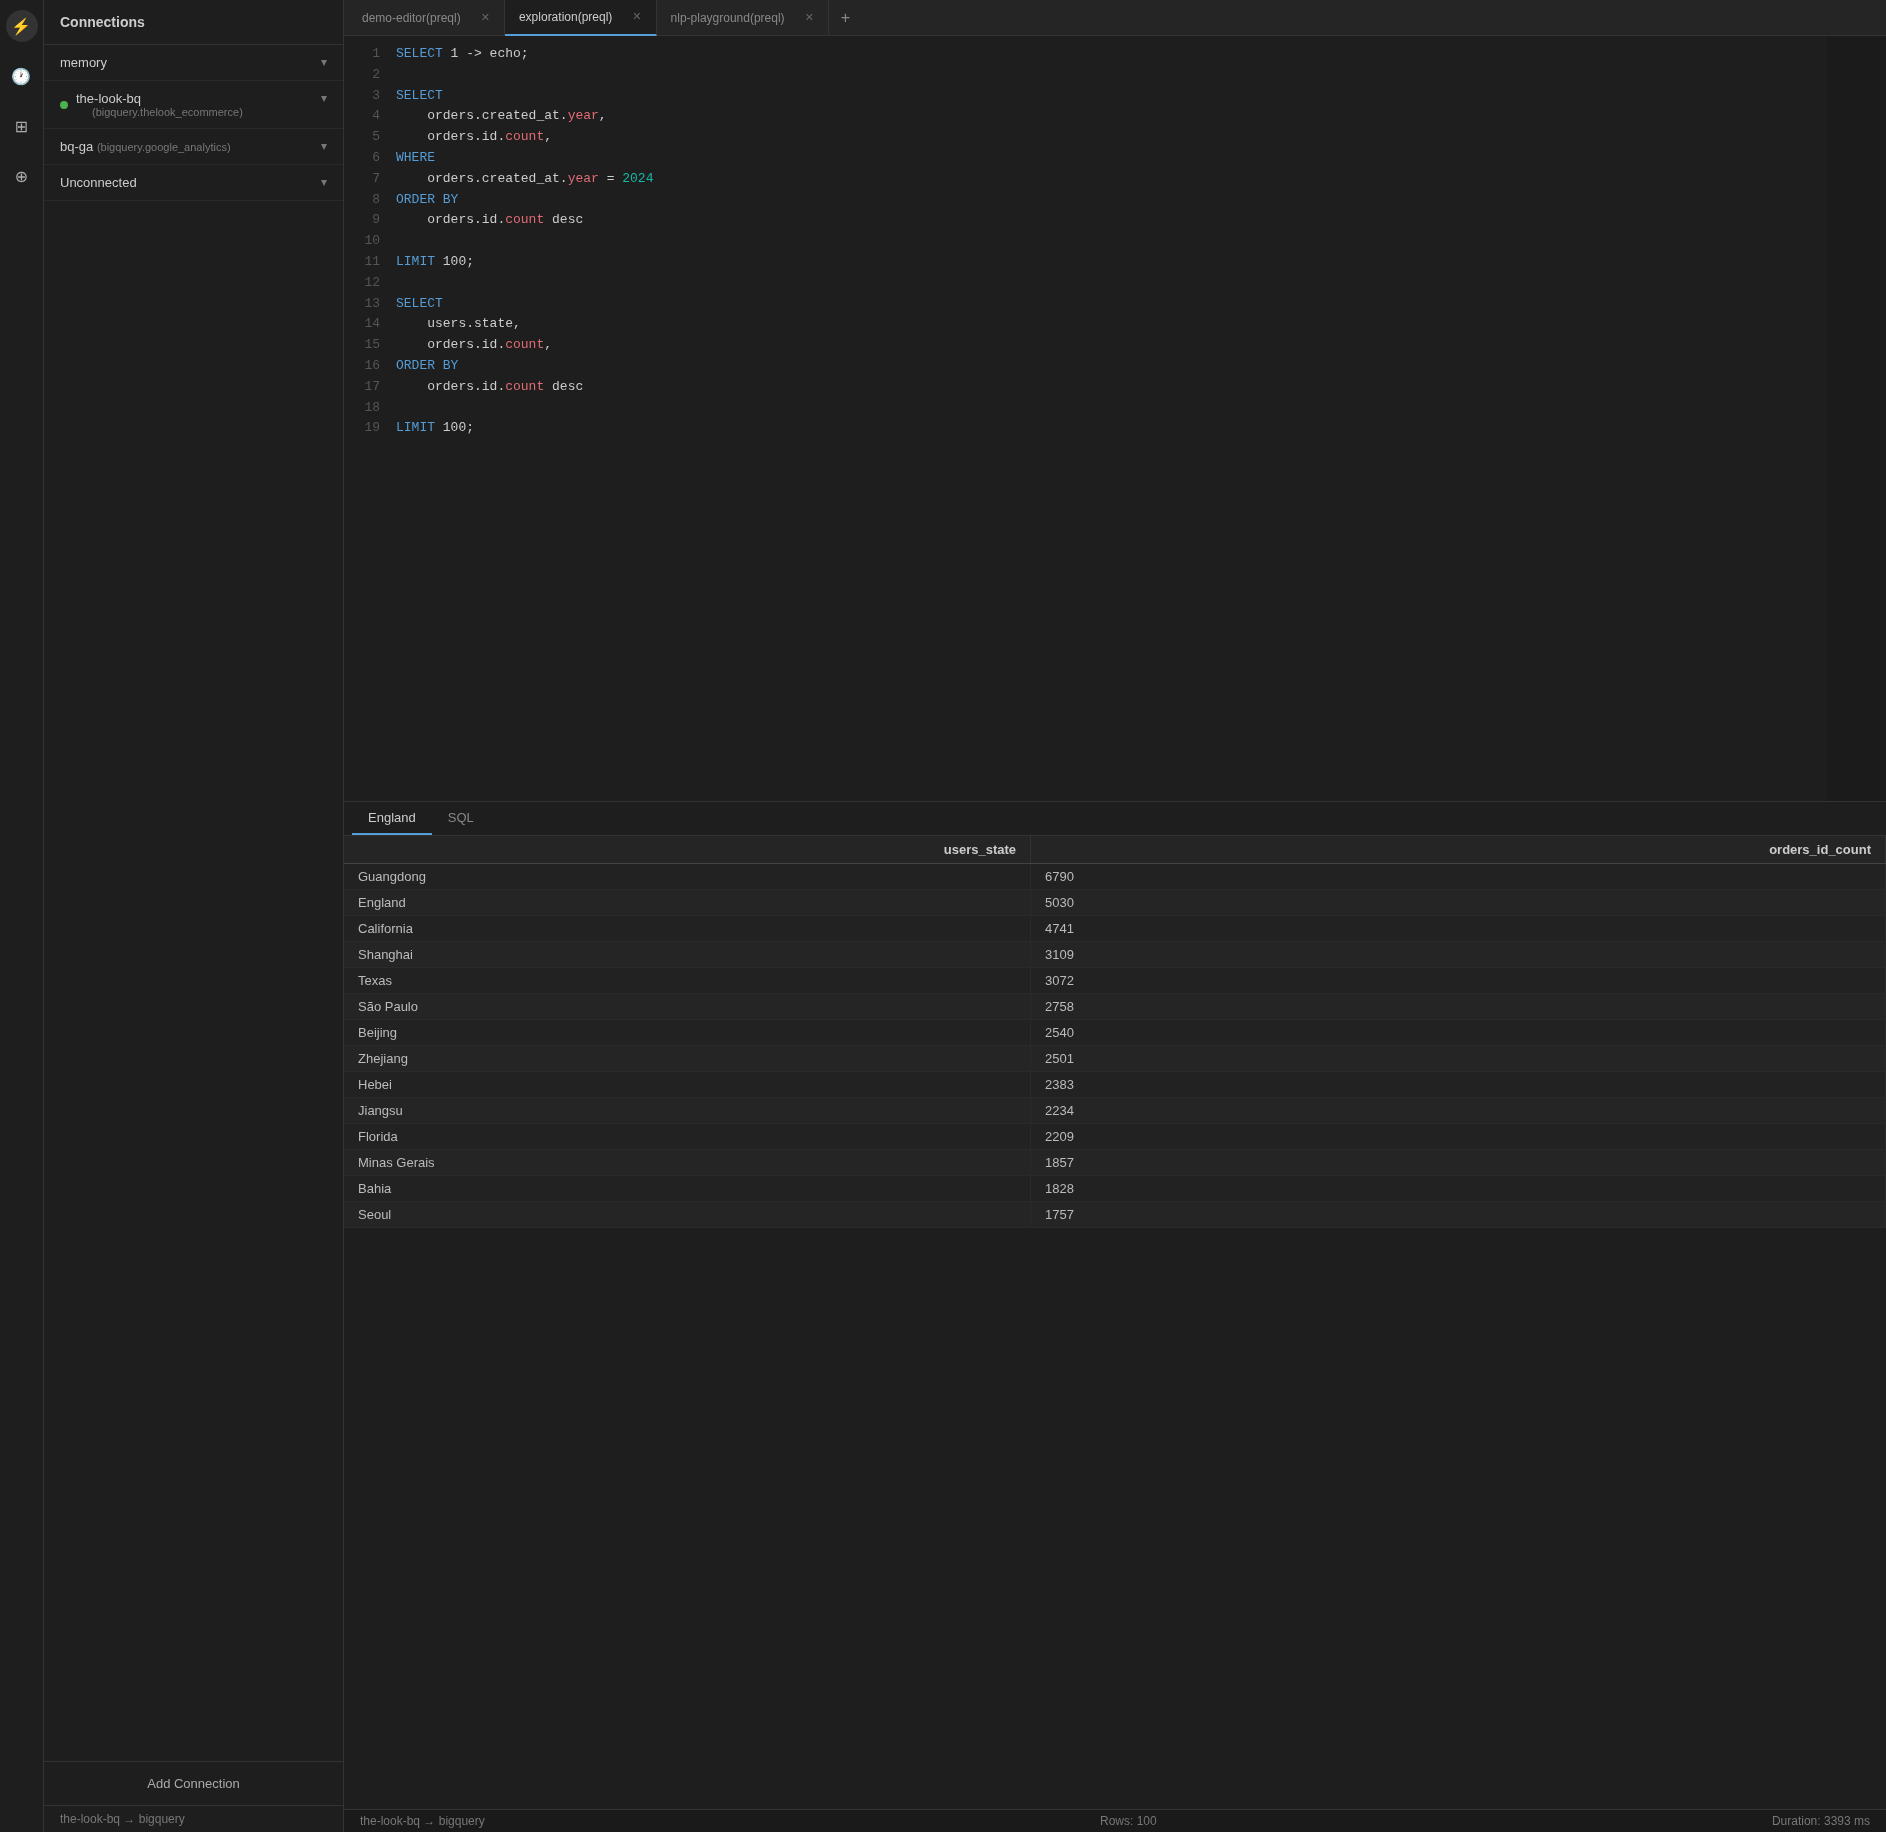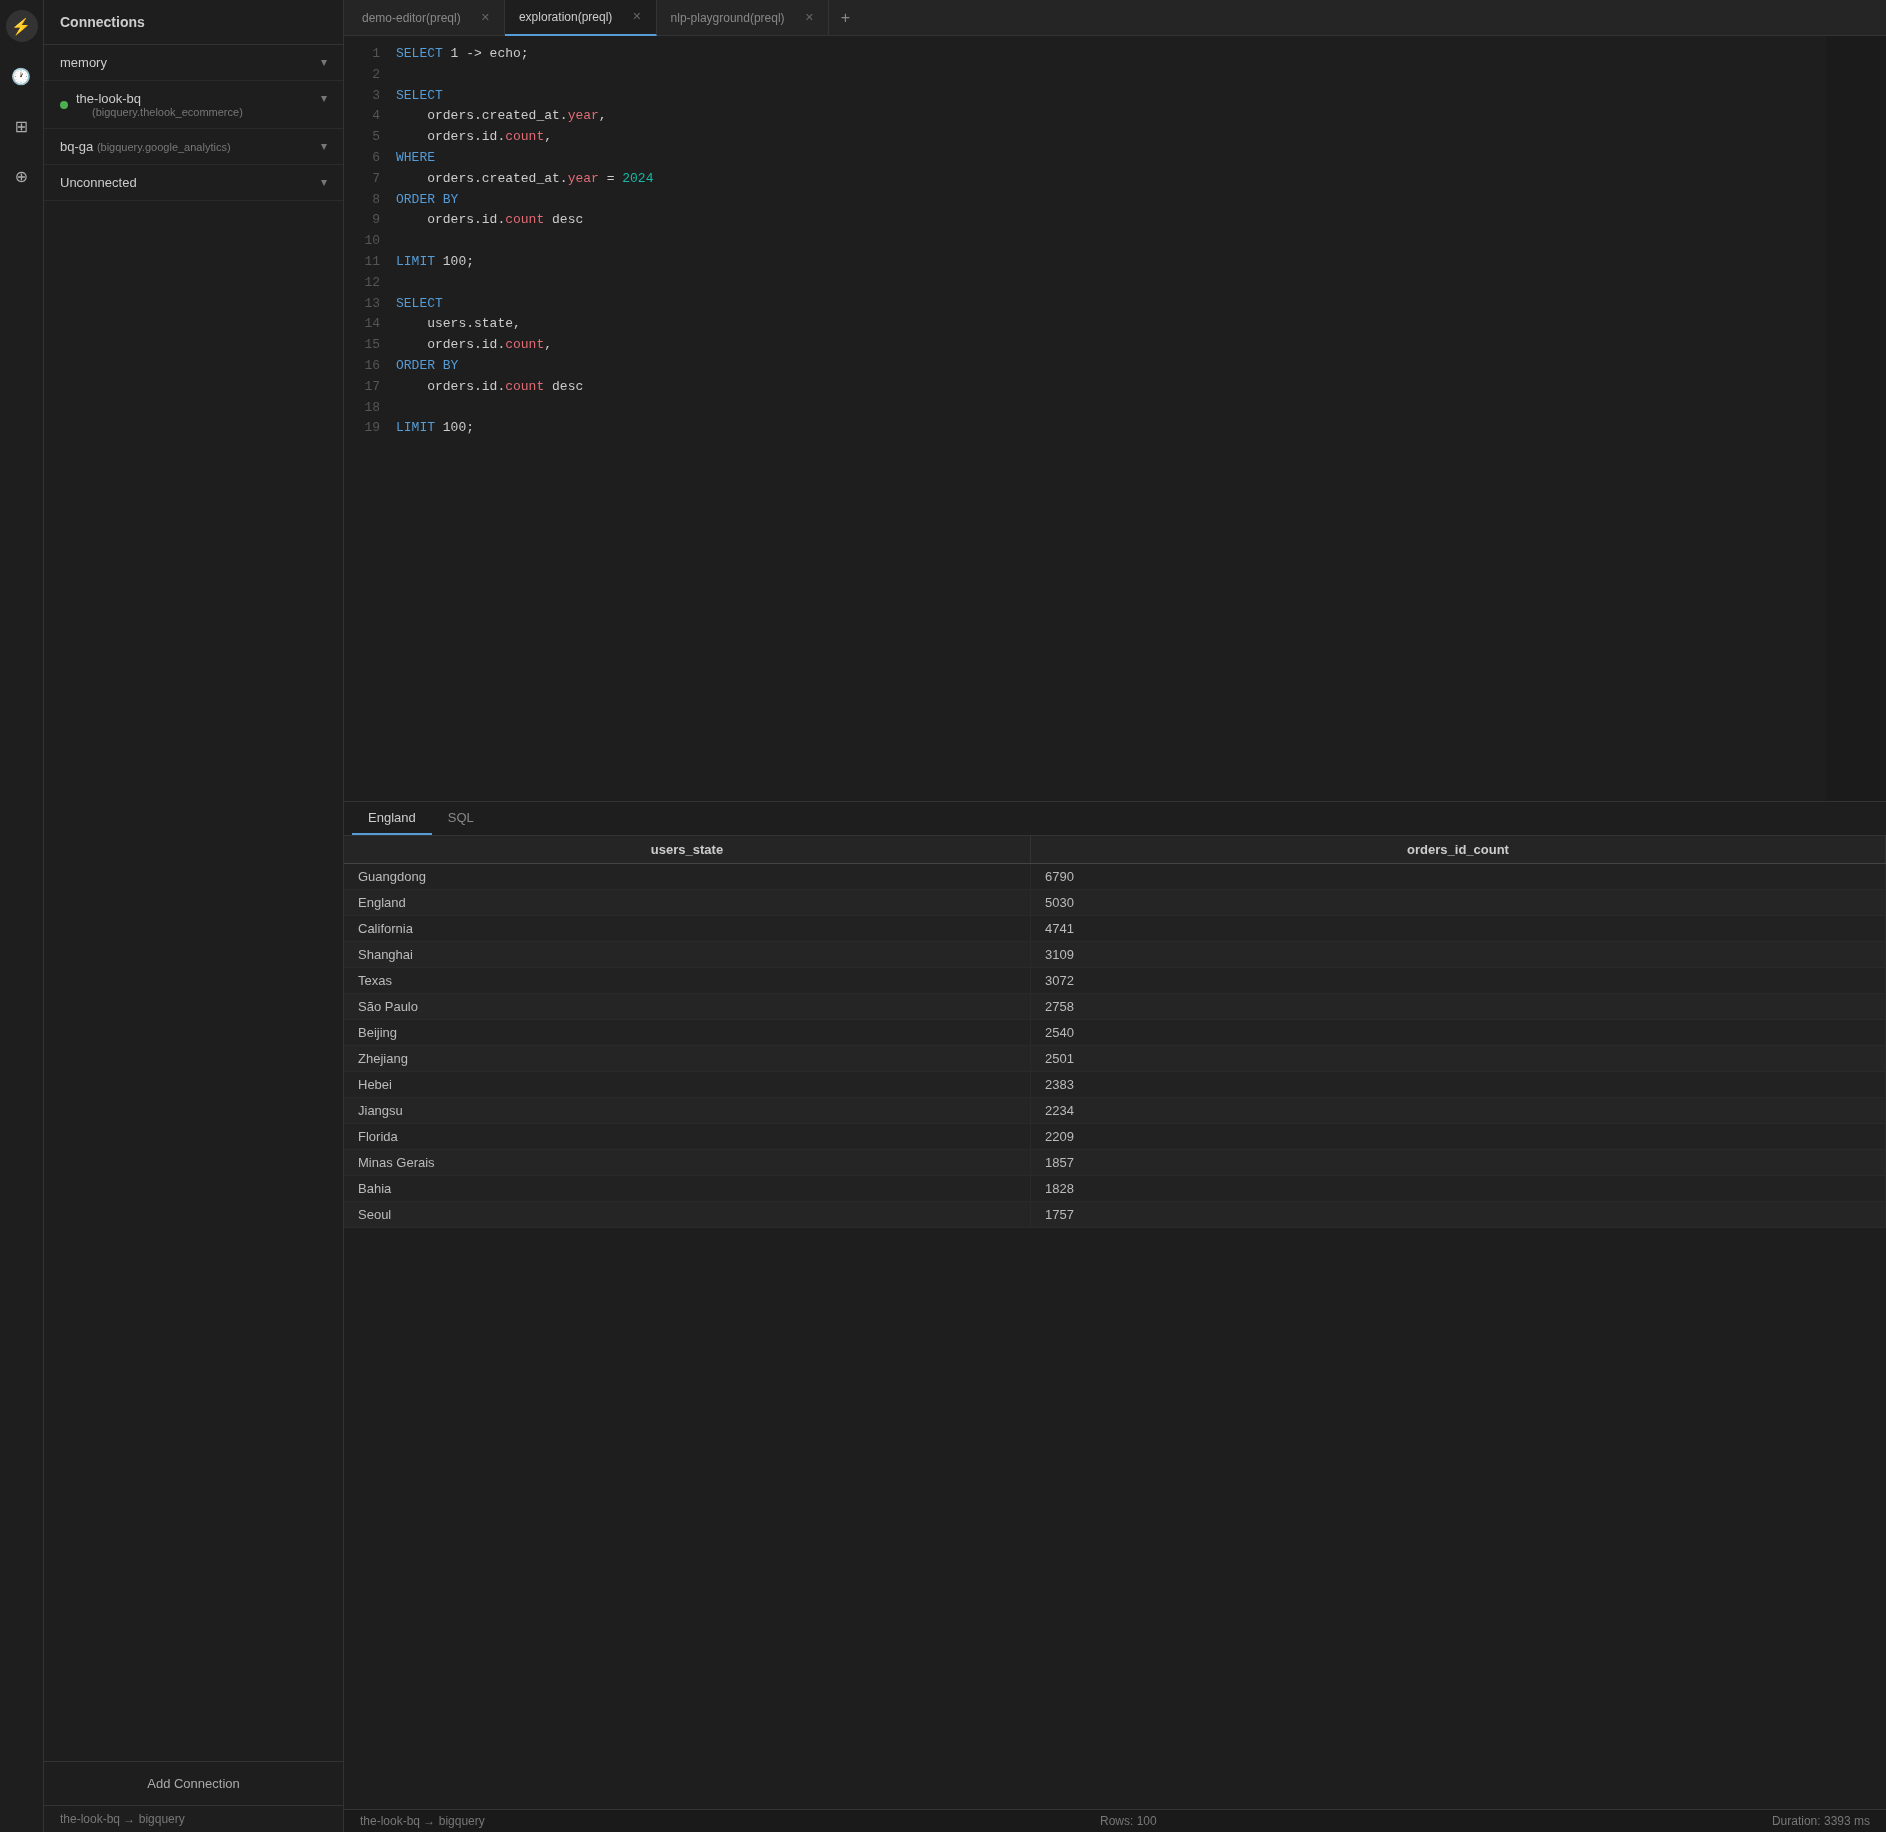--- a/index.html
+++ b/index.html
@@ -222,21 +222,21 @@
     }
     .results-table {
       width: 100%;
       border-collapse: collapse;
       font-size: 13px;
     }
     .results-table th {
       background: #252526;
       color: #ccc;
       padding: 6px 14px;
-      text-align: center;
+      text-align: right;
       font-weight: 600;
       border-bottom: 1px solid #444;
       border-right: 1px solid #333;
       white-space: nowrap;
       position: sticky;
       top: 0;
     }
     .results-table td {
       padding: 5px 14px;
       color: #bbb;

